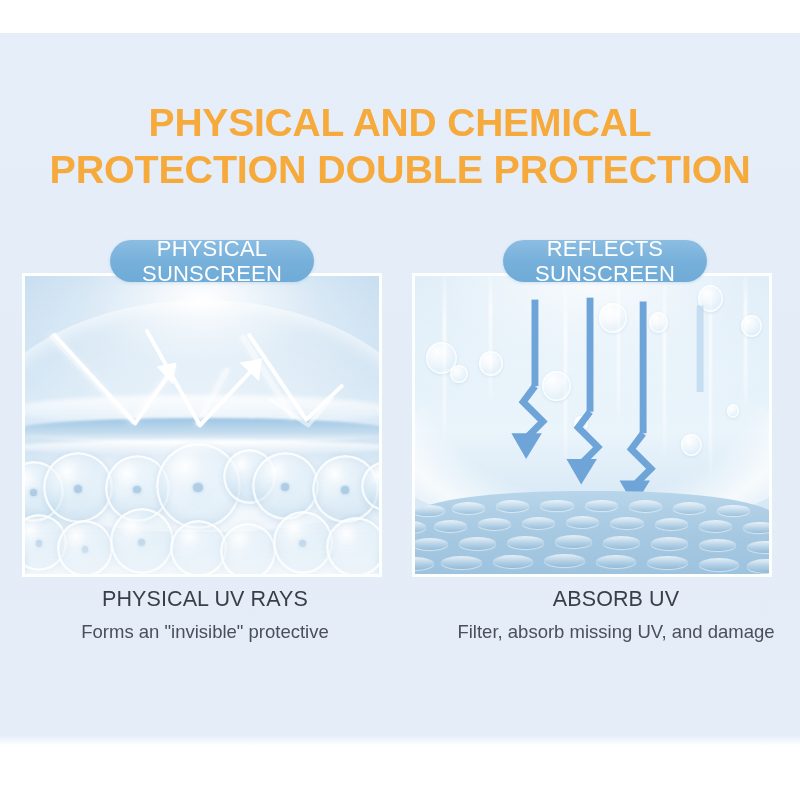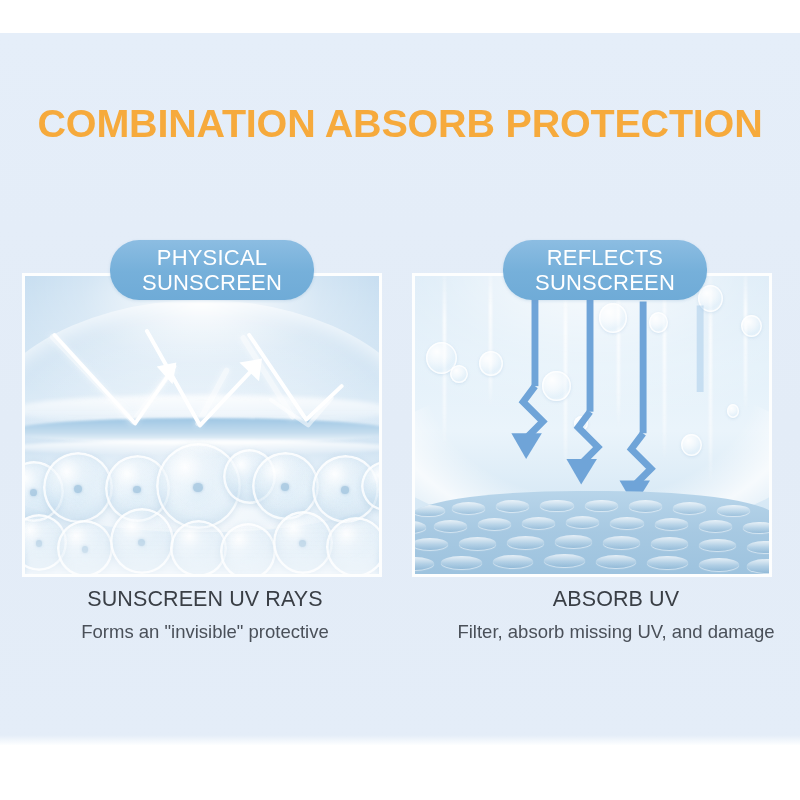--- a/index.html
+++ b/index.html
@@ -186,21 +186,21 @@
     background: linear-gradient(180deg, rgba(255,255,255,0.72) 0%, rgba(255,255,255,0.18) 55%, rgba(120,165,200,0.30) 100%);
     box-shadow: 0 1px 1px rgba(255,255,255,0.55);
   }
   .r-arrows { position: absolute; inset: 0; }
 
   
   .badge {
     position: absolute;
     top: 240px;
     width: 204px;
-    height: 60px;
+    height: 42px;
     border-radius: 29px;
     background: linear-gradient(180deg, #8cbde2 0%, #76b0da 52%, #6fabd7 100%);
     color: #ffffff;
     display: flex;
     flex-direction: column;
     align-items: center;
     justify-content: center;
     font-size: 22px;
     line-height: 25px;
     letter-spacing: 0.2px;
@@ -234,21 +234,22 @@
   .cap-body span { display: block; }
 </style>
 </head>
 <body>
 
 <div id="page">
 
   <div class="bg-band"></div>
 
   <div class="title">
-    <span class="line line2">COMBINATION ABSORB PROTECTION</span>
+    <span class="line line1">PHYSICAL AND CHEMICAL</span>
+    <span class="line line2">PROTECTION DOUBLE PROTECTION</span>
   </div>
 
   <div class="panels">
 
     <div class="panel left">
       <div class="panel-inner">
         <div class="l-sky"></div>
         <div class="l-dome"></div>
         <div class="l-band b1"></div>
         <div class="l-band b2"></div>
@@ -396,21 +397,21 @@
   <div class="badge left">
     <span>PHYSICAL</span>
     <span>SUNSCREEN</span>
   </div>
   <div class="badge right">
     <span>REFLECTS</span>
     <span>SUNSCREEN</span>
   </div>
 
   <div class="caption left">
-    <div class="cap-head">SUNSCREEN UV RAYS</div>
+    <div class="cap-head">PHYSICAL UV RAYS</div>
     <div class="cap-body">
       <span>Forms an "invisible" protective</span>
     </div>
   </div>
 
   <div class="caption right">
     <div class="cap-head">ABSORB UV</div>
     <div class="cap-body">
       <span>Filter, absorb missing UV, and damage</span>
     </div>

